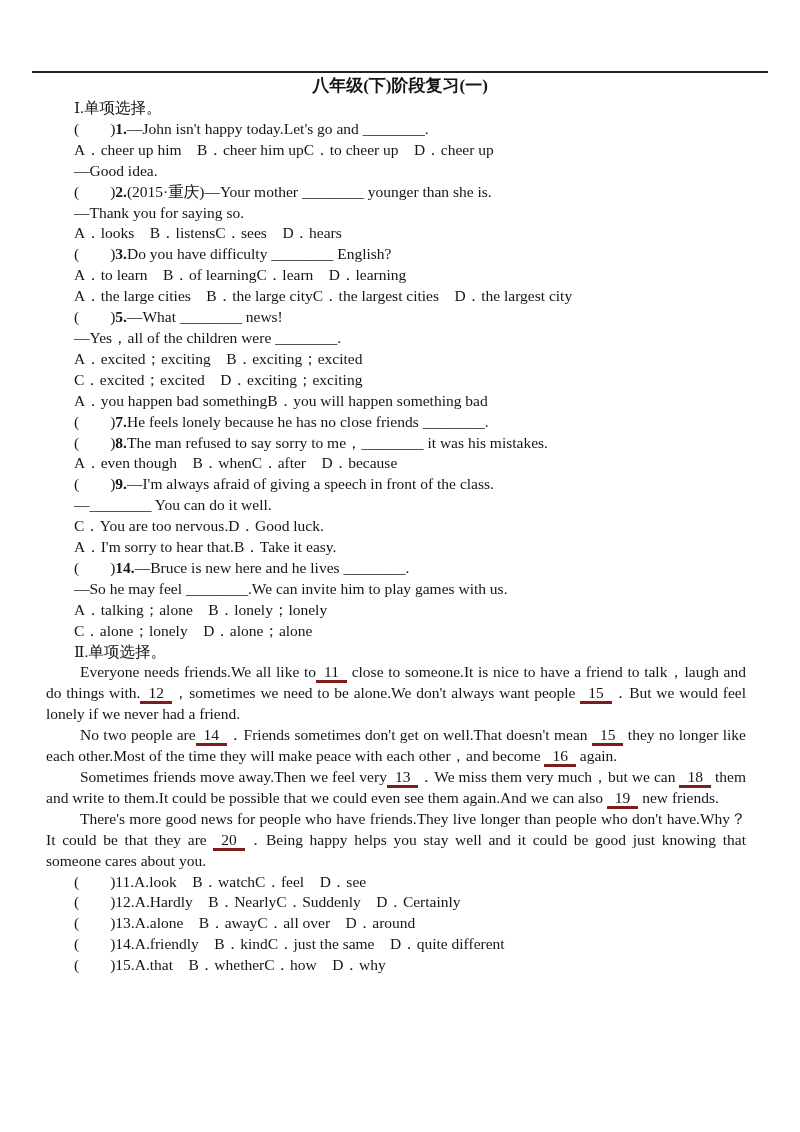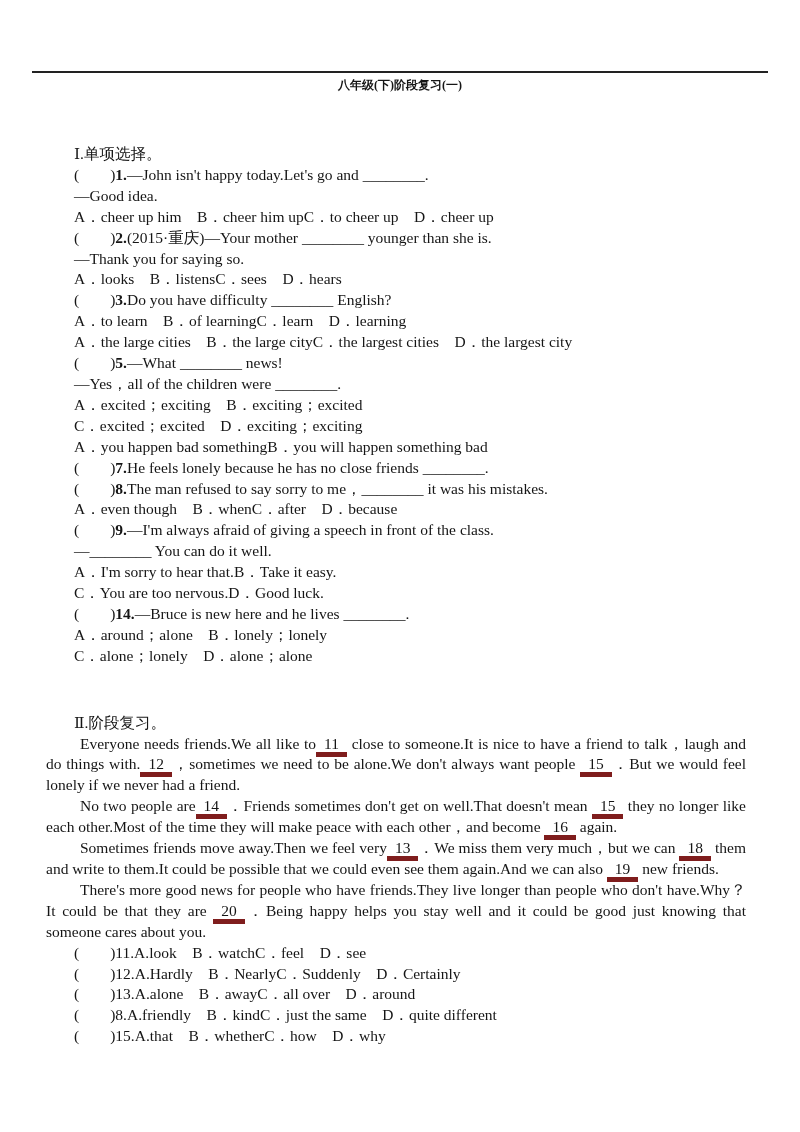--- a/index.html
+++ b/index.html
@@ -5,69 +5,70 @@
   html, body { margin: 0; padding: 0; }
   body {
     width: 800px; height: 1132px;
     background: #ffffff;
     overflow: hidden;
     color: #151515;
     font-family: "Liberation Serif", "DejaVu Serif", serif;
     font-size: 15.5px;
   }
   .top-rule { margin: 71px 32px 0 32px; border-top: 2px solid #222222; height: 0; }
-  .title { text-align: center; font-weight: 700; font-size: 12px; line-height: 25px; }
+  .title { text-align: center; font-weight: 700; font-size: 17px; line-height: 25px; }
   .content { margin: 0 54px 0 46px; }
-  .sec-heading { line-height: 20.9px; padding-left: 28px; white-space: pre-wrap; margin-top: 46px; }
+  .sec-heading { line-height: 20.9px; padding-left: 28px; white-space: pre-wrap; }
   .line { line-height: 20.9px; padding-left: 28px; white-space: pre-wrap; }
   .para { line-height: 20.9px; text-align: justify; text-indent: 34px; margin: 0; }
-  .blank { border-bottom: 5px solid #7f1d1d; padding: 0 8px; }
+  .blank { border-bottom: 3px solid #7f1d1d; padding: 0 8px; }
   b { font-weight: 700; }
 </style>
 </head>
 <body>
 
 <div>
   <div class="top-rule"></div>
   <div class="title">八年级(下)阶段复习(一)</div>
 
   <div class="content">
     <div class="sec-heading">Ⅰ.单项选择。</div>
 
     <div class="line">(　　)<b>1.</b>—John isn't happy today.Let's go and ________.</div>
+    <div class="line">A．cheer up him　B．cheer him upC．to cheer up　D．cheer up</div>
     <div class="line">—Good idea.</div>
-    <div class="line">A．cheer up him　B．cheer him upC．to cheer up　D．cheer up</div>
     <div class="line">(　　)<b>2.</b>(2015·重庆)—Your mother ________ younger than she is.</div>
     <div class="line">—Thank you for saying so.</div>
     <div class="line">A．looks　B．listensC．sees　D．hears</div>
     <div class="line">(　　)<b>3.</b>Do you have difficulty ________ English?</div>
     <div class="line">A．to learn　B．of learningC．learn　D．learning</div>
     <div class="line">A．the large cities　B．the large cityC．the largest cities　D．the largest city</div>
     <div class="line">(　　)<b>5.</b>—What ________ news!</div>
     <div class="line">—Yes，all of the children were ________.</div>
     <div class="line">A．excited；exciting　B．exciting；excited</div>
     <div class="line">C．excited；excited　D．exciting；exciting</div>
     <div class="line">A．you happen bad somethingB．you will happen something bad</div>
     <div class="line">(　　)<b>7.</b>He feels lonely because he has no close friends ________.</div>
     <div class="line">(　　)<b>8.</b>The man refused to say sorry to me，________ it was his mistakes.</div>
     <div class="line">A．even though　B．whenC．after　D．because</div>
     <div class="line">(　　)<b>9.</b>—I'm always afraid of giving a speech in front of the class.</div>
     <div class="line">—________ You can do it well.</div>
+    <div class="line">C．You are too nervous.D．Good luck.</div>
     <div class="line">A．I'm sorry to hear that.B．Take it easy.</div>
-    <div class="line">C．You are too nervous.D．Good luck.</div>
     <div class="line">(　　)<b>14.</b>—Bruce is new here and he lives ________.</div>
-    <div class="line">A．around；alone　B．lonely；lonely</div>
+    <div class="line">—So he may feel ________.We can invite him to play games with us.</div>
+    <div class="line">A．talking；alone　B．lonely；lonely</div>
     <div class="line">C．alone；lonely　D．alone；alone</div>
 
-    <div class="sec-heading">Ⅱ.阶段复习。</div>
+    <div class="sec-heading">Ⅱ.单项选择。</div>
 
     <p class="para">Everyone needs friends.We all like to<span class="blank">11</span> close to someone.It is nice to have a friend to talk，laugh and do things with.<span class="blank">12</span>，sometimes we need to be alone.We don't always want people <span class="blank">15</span>．But we would feel lonely if we never had a friend.</p>
     <p class="para">No two people are<span class="blank">14</span>．Friends sometimes don't get on well.That doesn't mean <span class="blank">15</span> they no longer like each other.Most of the time they will make peace with each other，and become <span class="blank">16</span> again.</p>
     <p class="para">Sometimes friends move away.Then we feel very<span class="blank">13</span>．We miss them very much，but we can <span class="blank">18</span> them and write to them.It could be possible that we could even see them again.And we can also <span class="blank">19</span> new friends.</p>
     <p class="para">There's more good news for people who have friends.They live longer than people who don't have.Why？It could be that they are <span class="blank">20</span>．Being happy helps you stay well and it could be good just knowing that someone cares about you.</p>
 
     <div class="line">(　　)11.A.look　B．watchC．feel　D．see</div>
     <div class="line">(　　)12.A.Hardly　B．NearlyC．Suddenly　D．Certainly</div>
     <div class="line">(　　)13.A.alone　B．awayC．all over　D．around</div>
-    <div class="line">(　　)8.A.friendly　B．kindC．just the same　D．quite different</div>
+    <div class="line">(　　)14.A.friendly　B．kindC．just the same　D．quite different</div>
     <div class="line">(　　)15.A.that　B．whetherC．how　D．why</div>
   </div>
 </div>
 
 </body></html>

